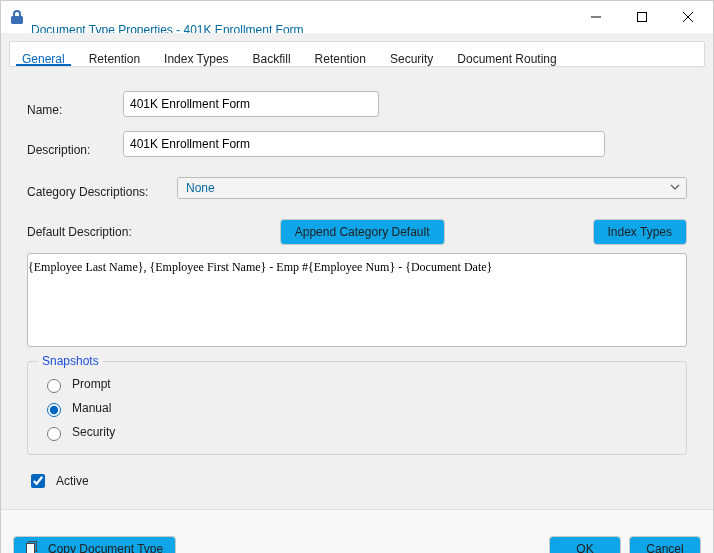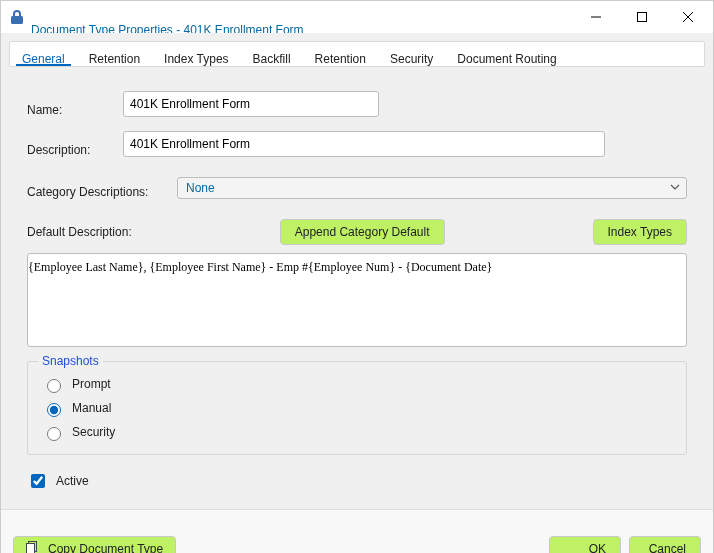--- a/index.html
+++ b/index.html
@@ -130,29 +130,29 @@
     display:flex;
     align-items:center;
     margin:6px 0 8px 0;
     gap:10px;
   }
   .defaultdesc-row .lbl { flex:0 0 auto; }
   .defaultdesc-row .spacer { flex:1; }
   .btn {
     height:26px;
     border:1px solid #c8c8c8;
-    background:#bef264;
+    background:#0ea5e9;
     border-radius:4px;
     padding:0 14px;
     font-family:inherit;
     font-size:12px;
     color:#222;
     display:inline-flex;
     align-items:center;
-    justify-content:flex-end;
+    justify-content:center;
     cursor:default;
   }
   .btn-lg { min-width:86px; }
 
   .bigtext {
     width:100%;
     height:94px;
     border:1px solid #bdbdbd;
     border-radius:3px;
     background:#fff;

